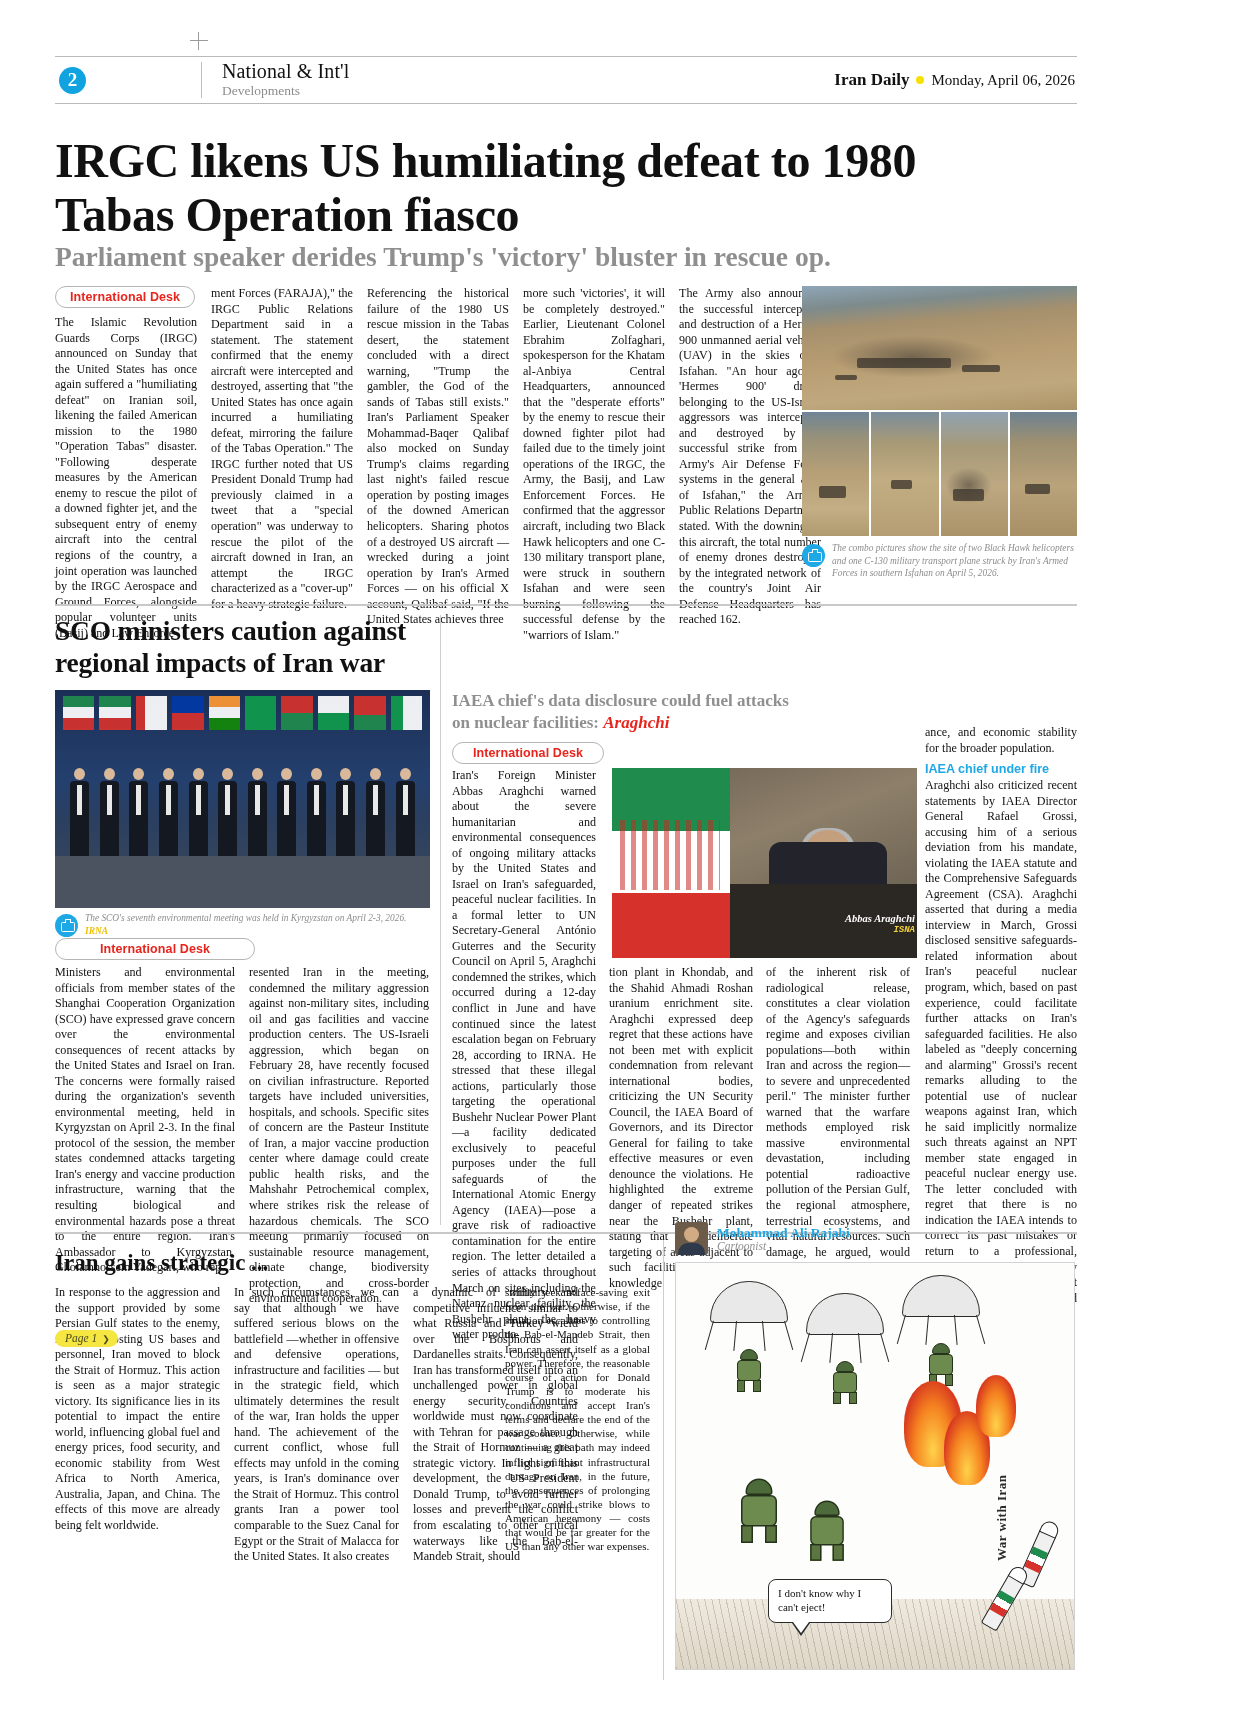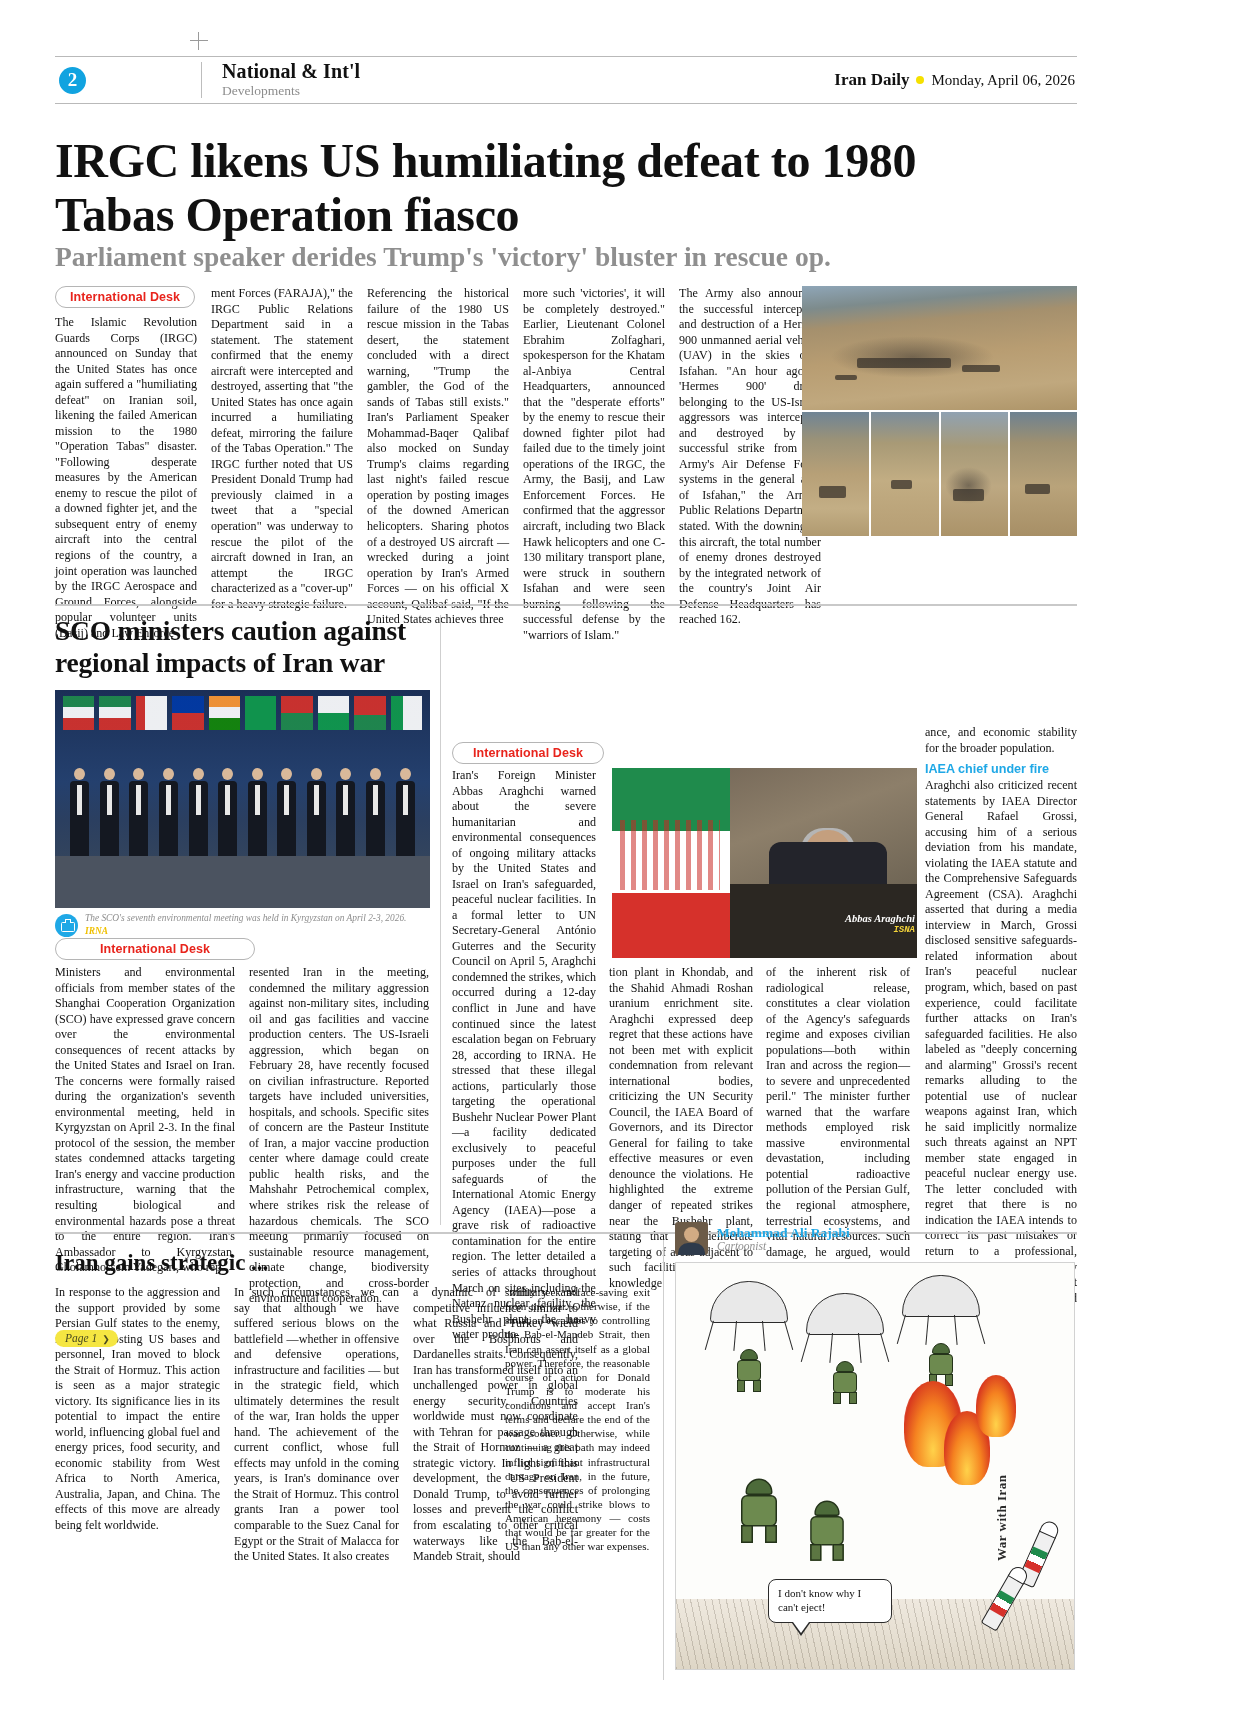--- a/index.html
+++ b/index.html
@@ -28,21 +28,21 @@
   }
   .page-num-badge {
     width: 27px; height: 27px; border-radius: 50%;
     background: #11a3e0; color: #fff;
     font-family: "Liberation Serif", serif; font-weight: bold; font-size: 19px;
     display: flex; align-items: center; justify-content: center;
     margin-left: 4px;
   }
   .section-divider { width: 1px; height: 36px; background: #bdbdbd; margin-left: 115px; }
   .section-block { margin-left: 20px; line-height: 1.05; }
-  .section-title { font-size: 20px; font-weight: bold; letter-spacing: .1px; }
+  .section-title { font-size: 20px; font-weight: normal; letter-spacing: .1px; }
   .section-sub { font-size: 13.5px; color: #8d8d8d; margin-top: 2px; }
   .masthead-right {
     margin-left: auto; display: flex; align-items: center; gap: 7px;
     font-size: 15px; padding-right: 2px;
   }
   .brand { font-weight: bold; font-size: 17px; }
   .yellow-dot { width: 8px; height: 8px; border-radius: 50%; background: #f5e000; display:inline-block; }
   .date-txt { font-size: 15px; }
 
   
@@ -300,20 +300,24 @@
         <div class="ph desert-d">
           <div class="wreck" style="left:18%;top:62%;width:46%;height:10%"></div>
           <div class="smoke" style="left:6%;top:44%;width:70%;height:30%"></div>
         </div>
         <div class="ph desert-e">
           <div class="wreck" style="left:22%;top:58%;width:38%;height:8%"></div>
         </div>
       </div>
     </div>
 
+    <div class="caption-block">
+      <div class="cam-badge"></div>
+      <div class="caption-txt">The combo pictures show the site of two Black Hawk helicopters and one C-130 military transport plane struck by Iran's Armed Forces in southern Isfahan on April 5, 2026.</div>
+    </div>
   </div>
 
   <div class="hr-thick" style="top:604px;"></div>
 
   <h3 class="a2-head a2">SCO ministers caution against regional impacts of Iran war</h3>
 
   <div class="a2-photo">
     <div class="flagrow">
       <div style="background:linear-gradient(180deg,#1f8b4c 33%,#fff 33% 66%,#d6312b 66%)"></div>
       <div style="background:linear-gradient(180deg,#1f8b4c 33%,#fff 33% 66%,#d6312b 66%)"></div>
@@ -406,20 +410,24 @@
   <div class="a2-body">
     <div class="c body-col">Ministers and environmental officials from member states of the Shanghai Cooperation Organization (SCO) have expressed grave concern over the environmental consequences of recent attacks by the United States and Israel on Iran.
 The concerns were formally raised during the organization's seventh environmental meeting, held in Kyrgyzstan on April 2-3. In the final protocol of the session, the member states condemned attacks targeting Iran's energy and vaccine production infrastructure, warning that the resulting biological and environmental hazards pose a threat to the entire region.
 Iran's Ambassador to Kyrgyzstan, Gholamhossein Yadegari, who rep-</div>
     <div class="c body-col">resented Iran in the meeting, condemned the military aggression against non-military sites, including oil and gas facilities and vaccine production centers. The US-Israeli aggression, which began on February 28, have recently focused on civilian infrastructure. Reported targets have included universities, hospitals, and schools. Specific sites of concern are the Pasteur Institute of Iran, a major vaccine production center where damage could create public health risks, and the Mahshahr Petrochemical complex, where strikes risk the release of hazardous chemicals.
 The SCO meeting primarily focused on sustainable resource management, climate change, biodiversity protection, and cross-border environmental cooperation.</div>
   </div>
 
   <div class="vrule" style="left:440px;top:615px;height:610px;"></div>
 
+  <div class="a3-sub">
+    <span>IAEA chief's data disclosure could fuel attacks</span><br>
+    <span>on nuclear facilities: </span><span class="red">Araghchi</span>
+  </div>
 
   <div class="a3-desk">
     <div class="deskbadge" style="width:152px;text-align:center;">International Desk</div>
   </div>
 
   <div class="a3-photo">
     <div class="iran-flag">
         <div class="flag-script"></div>
       </div>
     <div class="figure-hair"></div>

